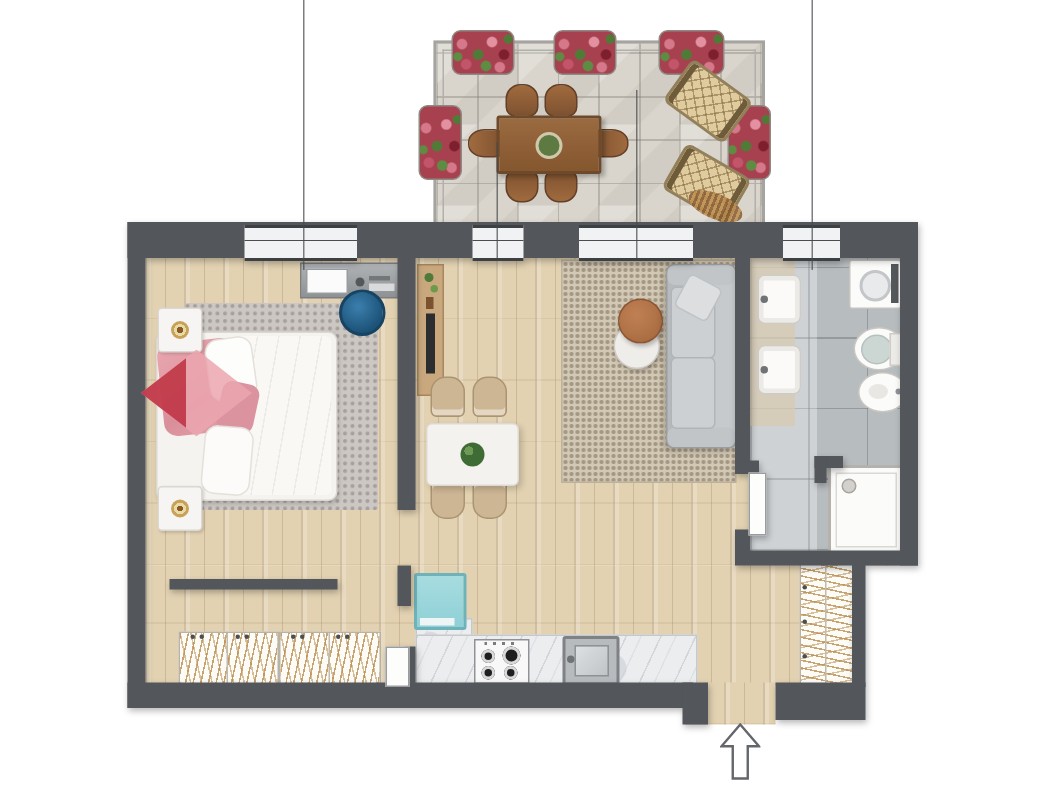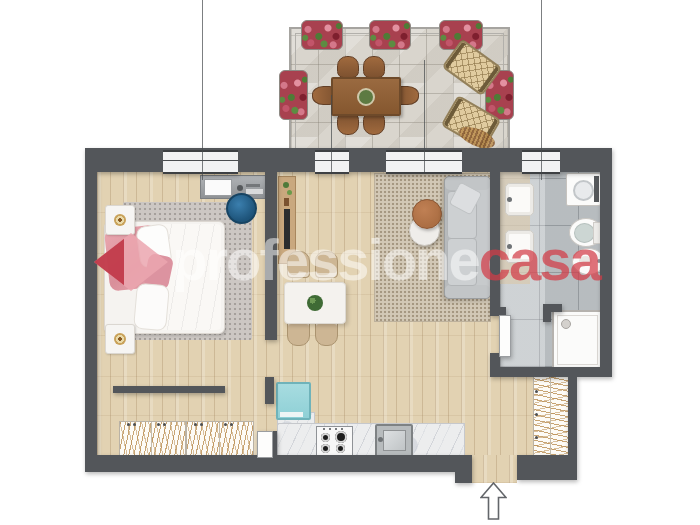--- a/index.html
+++ b/index.html
@@ -253,18 +253,15 @@
 
   <svg style="position:absolute;left:480px;top:482px;" width="27" height="38" viewBox="0 0 27 38">
     <path d="M13.5 1 L26 15.5 H18.5 V37 H8.5 V15.5 H1 Z" fill="#ffffff" stroke="#63666a" stroke-width="1.6"></path>
   </svg>
 
   <div class="abs" style="left:0;top:0;width:700px;height:525px;z-index:50;pointer-events:none;">
     <div class="abs" style="left:94px;top:233px;width:74px;height:58px;
          clip-path:polygon(0 50%,50% 0,100% 50%,50% 100%);background:rgba(235,166,175,.85);"></div>
     <div class="abs" style="left:94px;top:233px;width:30px;height:58px;
          clip-path:polygon(0 50%,100% 10%,100% 90%);background:rgba(187,42,58,.82);"></div>
-    <div class="abs" style="left:172px;top:231px;white-space:nowrap;">
-      <span class="wm-text" style="color:rgba(255,255,255,.5);">professione</span><span class="wm-text" style="color:rgba(210,60,70,.72);">casa</span>
-    </div>
   </div>
 
 </div>
 
 </body></html>

